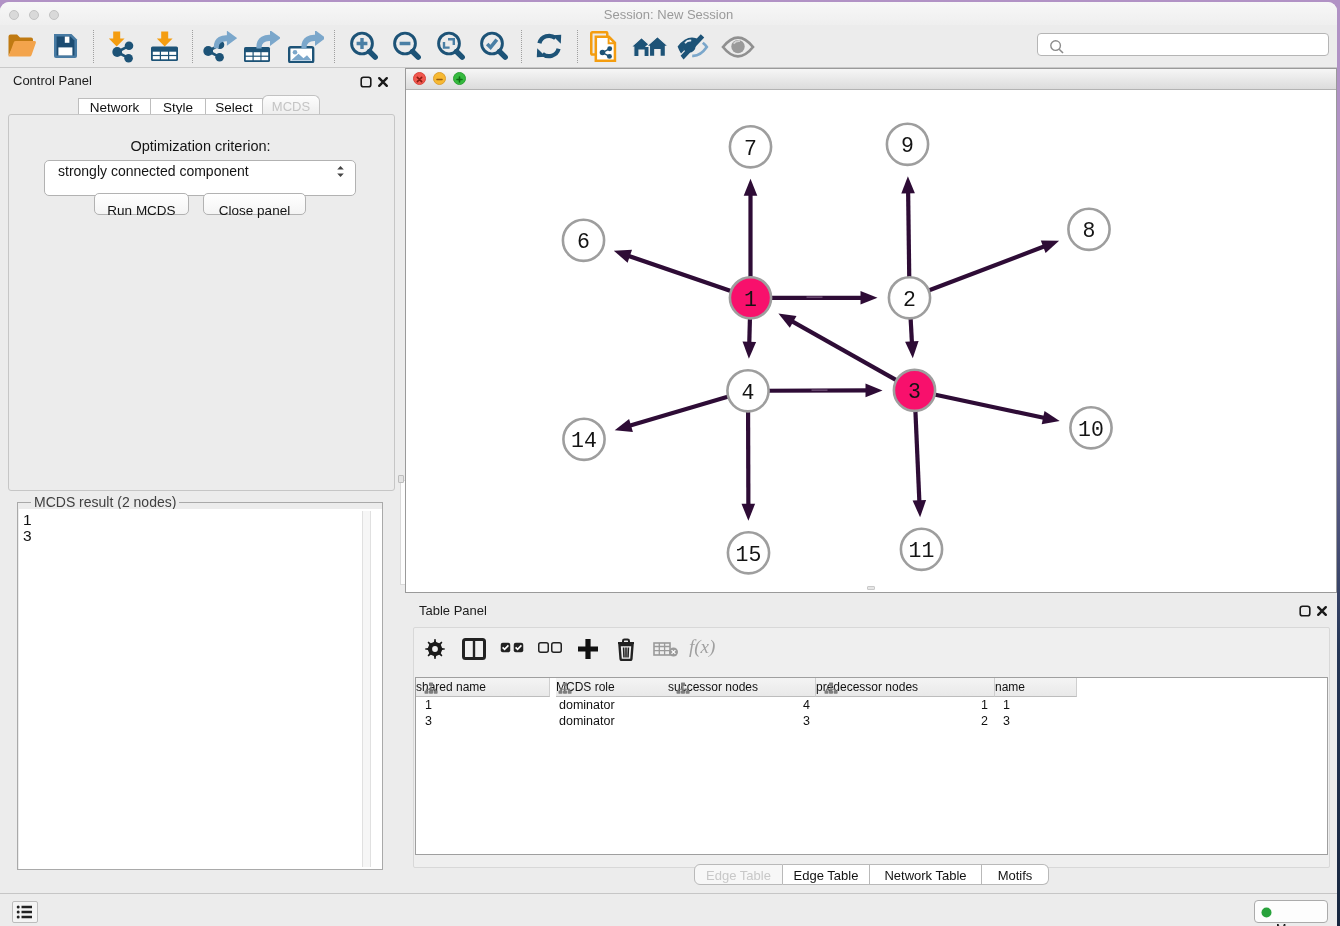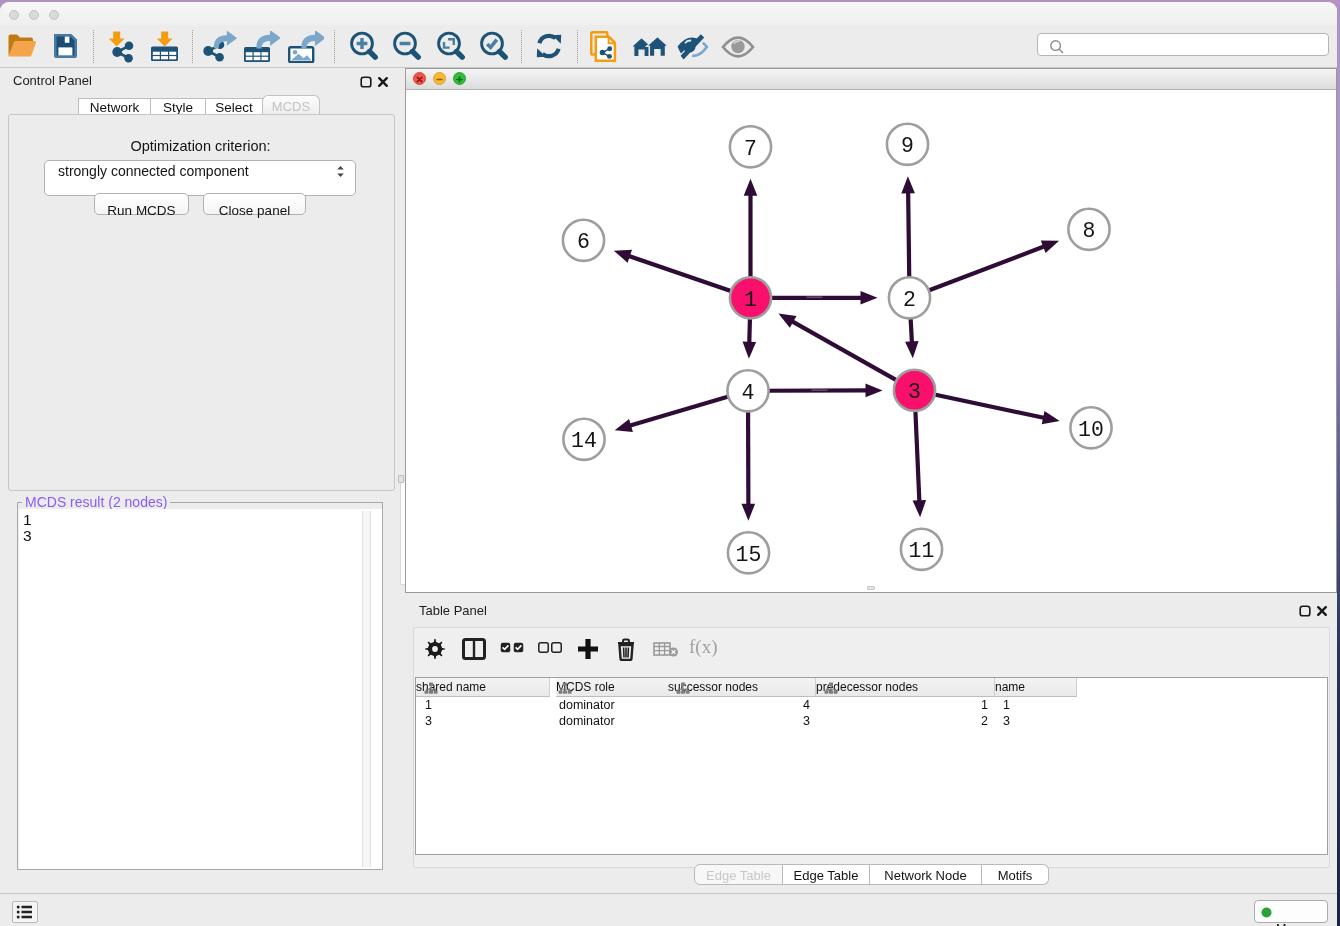--- a/index.html
+++ b/index.html
@@ -13,21 +13,21 @@
 #searchbox{position:absolute;left:1037px;top:8px;width:292px;height:23px;background:#fff;border:1px solid #b5b5b5;border-radius:4px}
 #cp{position:absolute;left:0;top:66px;width:401px;height:824px;background:#ececec}
 #cp .hdr{position:absolute;left:13px;top:4.5px;font-size:13px;color:#1c1c1c}
 .tab{position:absolute;top:30px;height:17px;background:#fff;border:1px solid #bdbdbd;font-size:13.5px;text-align:center;color:#111;padding-top:1px}
 #tabmcds{position:absolute;left:262px;top:27px;width:58px;height:20px;background:linear-gradient(#fdfdfd,#ededed);border:1px solid #c2c2c2;border-bottom:none;border-radius:6px 6px 0 0;font-size:13px;text-align:center;color:#c4c4c4;padding-top:3px}
 #cpinner{position:absolute;left:8px;top:46px;width:387px;height:377px;border:1px solid #c6c6c6;border-radius:3px}
 #optlabel{position:absolute;left:0;top:70px;width:401px;text-align:center;font-size:14.5px;color:#141414}
 #cpselect{position:absolute;left:44px;top:92px;width:312px;height:36px;background:#fff;border:1px solid #b2b2b2;border-radius:5px;font-size:14px;color:#141414;padding:2px 0 0 13px}
 .cpbtn{position:absolute;top:125px;height:22px;background:linear-gradient(#fff,#f4f4f4);border:1px solid #b2b2b2;border-radius:5px;font-size:13.5px;color:#141414;text-align:center;padding-top:9px}
 #mcdsbox{position:absolute;left:17px;top:434px;width:366px;height:368px;border:1px solid #a9a9a9}
-#mcdslbl{position:absolute;left:4px;top:-9px;background:#ececec;font-size:14px;color:#8b5cf6;padding:0 3px}
+#mcdslbl{position:absolute;left:13px;top:-9px;background:#ececec;font-size:14px;color:#404040;padding:0 3px}
 #mcdswhite{position:absolute;left:1px;top:6px;width:363px;height:360px;background:#fff;font-size:15.5px;color:#111;padding:3px 0 0 4px;line-height:15.9px}
 #mcdssb{position:absolute;right:11px;top:8px;width:9px;height:356px;background:#f6f6f6;border-left:1px solid #e0e0e0;border-right:1px solid #e0e0e0}
 #netwin{position:absolute;left:405px;top:66px;width:932px;height:525px;border:1px solid #9a9a9a;background:#fff}
 #nettb{position:absolute;left:0;top:0;width:930px;height:21px;background:linear-gradient(#f6f6f6,#dcdcdc);border-bottom:1px solid #b3b3b3}
 #nettitle{position:absolute;left:0;top:-2px;width:930px;text-align:center;font-size:14px;font-weight:bold;color:#2a2a2a}
 .tl2{position:absolute;top:3px;width:13px;height:13px;border-radius:50%} .tl2 svg{display:block;margin:1.5px auto 0}
 #tablepanel{position:absolute;left:406px;top:594px;width:926px;height:296px}
 #tptb{position:absolute;left:7px;top:31px;width:917px;height:241px;background:#efefef;border:1px solid #d8d8d8;border-radius:2px}
 #tbl{position:absolute;left:9px;top:81px;width:913px;height:178px;background:#fff;border:1px solid #9f9f9f}
 .th{position:absolute;top:0;height:19px;background:linear-gradient(#f4f4f4,#e9e9e9);border-right:1px solid #cfcfcf;border-bottom:1px solid #bdbdbd;font-size:12px;color:#111;text-align:left;padding-top:2px}
@@ -37,20 +37,21 @@
 #statusbar{position:absolute;left:0;top:891px;width:1337px;height:33px;background:#ececec;border-top:1px solid #c6c6c6}
 #memb{position:absolute;right:9px;top:6px;width:74px;height:23px;background:#fdfdfd;border:1px solid #ababab;border-radius:4px;font-size:12.5px;color:#111;padding:21px 0 0 21px}
 #listb{position:absolute;left:12px;top:7px;width:26px;height:22px;background:#f4f4f4;border:1px solid #bcbcbc;border-radius:2px}
 </style></head><body>
 <div id="bgright"></div>
 <div id="win">
   <div id="titlebar">
     <div class="tl" style="left:9px"></div>
       <div class="tl" style="left:29px"></div>
       <div class="tl" style="left:49px"></div>
+    <div id="tbtitle">Session: New Session</div>
   </div>
   <div id="toolbar">
     <div class="sep" style="left:93px"></div>
       <div class="sep" style="left:192px"></div>
       <div class="sep" style="left:334px"></div>
       <div class="sep" style="left:521px"></div>
       <div class="sep" style="left:577px"></div>
     <svg style="position:absolute;left:7px;top:7px" width="30" height="27" viewBox="0 0 30 27">
         <path d="M1.5 24 L1.5 4.5 Q1.5 2.5 3.5 2.5 L10 2.5 L13 5.5 L24 5.5 Q26 5.5 26 7.5 L26 11 L8 11 Z" fill="#c07a12"></path>
         <path d="M1.5 24.5 L6.8 10.2 Q7.2 9 8.7 9 L27.5 9 Q29.5 9 28.9 10.8 L24.6 23 Q24.1 24.5 22.5 24.5 Z" fill="#f3a44c"></path>
@@ -335,21 +336,21 @@
         <path d="M3 6 L19 6 M8 6 L8 4 Q8 2.6 9.4 2.6 L12.6 2.6 Q14 2.6 14 4 L14 6" stroke="#222" stroke-width="2" fill="none"></path>
         <path d="M4.5 8 L5.6 22 Q5.7 23 6.8 23 L15.2 23 Q16.3 23 16.4 22 L17.5 8 Z" fill="none" stroke="#222" stroke-width="2.4"></path>
         <path d="M8.6 10.5 L9 20.5 M11 10.5 L11 20.5 M13.4 10.5 L13 20.5" stroke="#222" stroke-width="1.6"></path>
       </svg>
 <svg style="position:absolute;left:247px;top:46px" width="26" height="15" viewBox="0 0 26 15">
         <rect x="1" y="1" width="16" height="12" fill="none" stroke="#9a9a9a" stroke-width="1.6"></rect>
         <path d="M1 4.5 L17 4.5 M1 8.7 L17 8.7 M6.3 1 L6.3 13 M11.6 1 L11.6 13" stroke="#9a9a9a" stroke-width="1.3"></path>
         <circle cx="20.5" cy="10" r="4.5" fill="#9a9a9a"></circle>
         <path d="M18.6 8.1 L22.4 11.9 M22.4 8.1 L18.6 11.9" stroke="#fff" stroke-width="1.3"></path>
       </svg>
-<div style="position:absolute;left:283px;top:40px;font-family:'Liberation Serif',serif;font-size:19px;color:#a0a0a0">f(x)</div>
+<div style="position:absolute;left:283px;top:40px;font-family:'Liberation Serif',serif;font-style:italic;font-size:19px;color:#a0a0a0">f(x)</div>
     <div id="tbl">
 <div class="th" style="left:0px;width:134px">shared name</div>
 <svg style="position:absolute;left:8px;top:4px" width="14" height="12" viewBox="0 0 14 12">
           <rect x="5" y="0.5" width="4" height="3.4" rx="0.6" fill="#7e7e7e"></rect>
           <path d="M7 3.5 L7 6 M2.5 9 L2.5 7.2 L11.5 7.2 L11.5 9 M7 6 L7 9" stroke="#7e7e7e" stroke-width="1.1" fill="none"></path>
           <rect x="0.5" y="8.4" width="4" height="3.3" rx="0.6" fill="#7e7e7e"></rect>
           <rect x="5" y="8.4" width="4" height="3.3" rx="0.6" fill="#7e7e7e"></rect>
           <rect x="9.6" y="8.4" width="4" height="3.3" rx="0.6" fill="#7e7e7e"></rect>
         </svg>
 <div class="th" style="left:140px;width:118px">MCDS role</div>
@@ -384,21 +385,21 @@
 <div class="td" style="left:587px;top:20px">1</div>
 <div class="td" style="left:9px;top:36px">3</div>
 <div class="td" style="left:143px;top:36px">dominator</div>
 <div class="td" style="left:252px;top:36px;width:142px;text-align:right">3</div>
 <div class="td" style="left:400px;top:36px;width:172px;text-align:right">2</div>
 <div class="td" style="left:587px;top:36px">3</div>
     </div>
     <div id="bottomtabs">
       <div class="btab" style="left:0;width:89px;border-radius:6px 0 0 6px;color:#c8c8c8;background:#f7f7f7">Edge Table</div>
       <div class="btab" style="left:89px;width:87px;border-left:none">Edge Table</div>
-      <div class="btab" style="left:176px;width:112px;border-left:none">Network Node</div>
+      <div class="btab" style="left:176px;width:112px;border-left:none">Network Table</div>
       <div class="btab" style="left:288px;width:67px;border-left:none;border-radius:0 6px 6px 0">Motifs</div>
     </div>
   </div>
   <div id="statusbar">
     <div id="listb"><svg width="18" height="16" viewBox="0 0 18 16" style="margin:2px 0 0 3px">
           <circle cx="2.2" cy="3" r="1.5" fill="#222"></circle>
           <circle cx="2.2" cy="8" r="1.5" fill="#222"></circle>
           <circle cx="2.2" cy="13" r="1.5" fill="#222"></circle>
           <path d="M5.5 3 L16 3 M5.5 8 L16 8 M5.5 13 L16 13" stroke="#222" stroke-width="2.4"></path>
         </svg></div>

